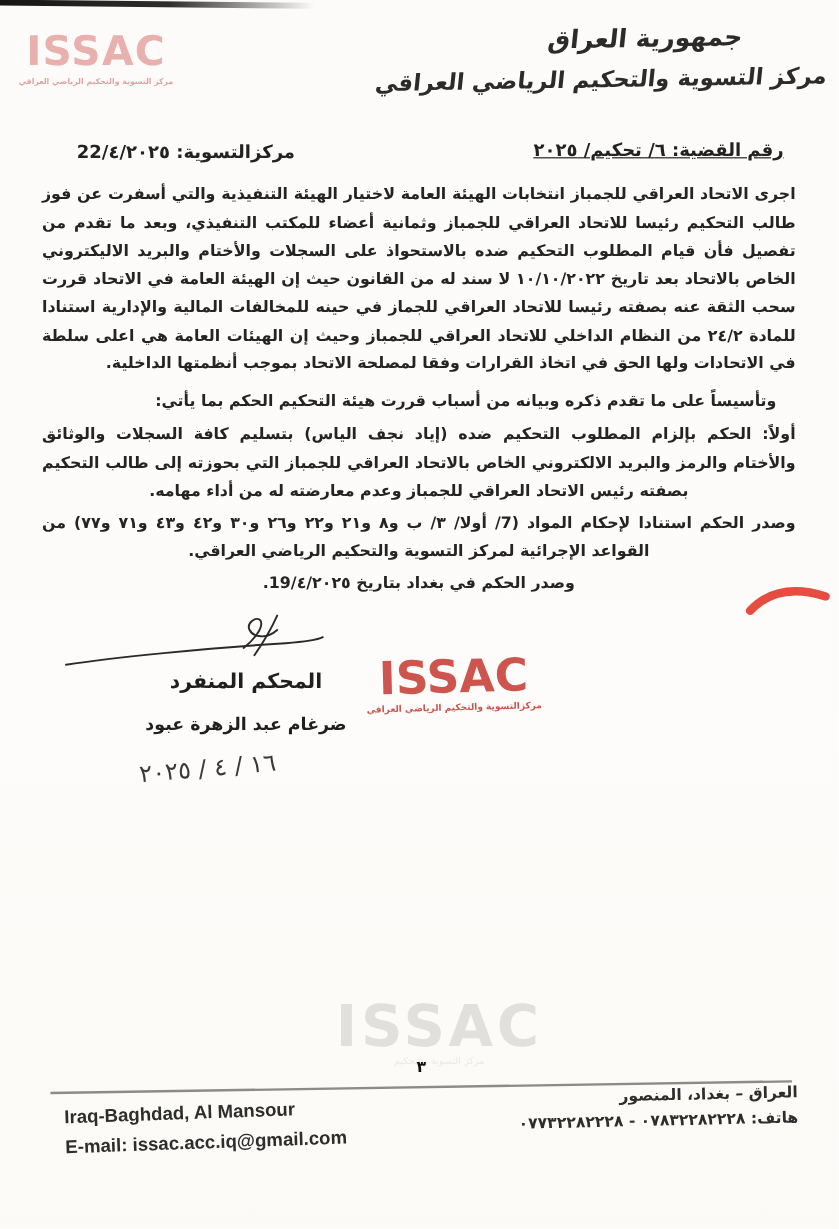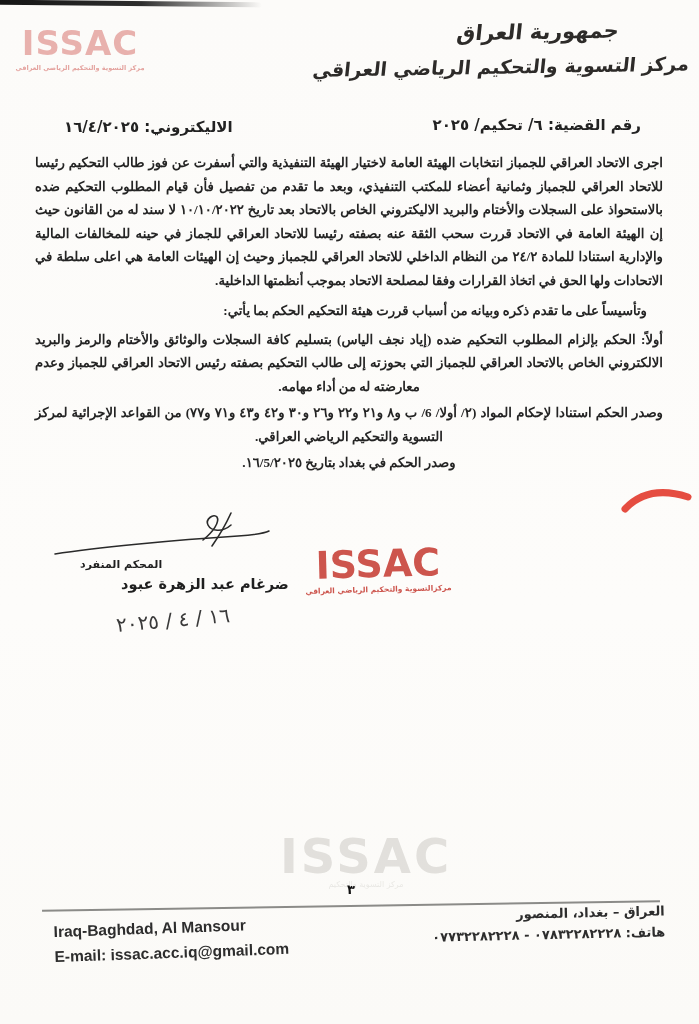--- a/index.html
+++ b/index.html
@@ -17,37 +17,37 @@
   .logo-top .word{font-size:34px;font-weight:bold;letter-spacing:1px;line-height:1;}
   .logo-top .tag{font-size:6.5px;margin-top:4px;font-weight:bold;color:rgba(205,74,68,0.5);}
   
   .letterhead{position:absolute;top:20px;right:8px;width:310px;text-align:center;
     color:#2d2b29;transform:rotate(-1deg) skewX(-7deg);}
   .letterhead .l1{font-size:21px;font-weight:bold;}
   .letterhead .l2{font-size:19px;font-weight:bold;margin-top:11px;white-space:nowrap;}
   
   .meta{position:absolute;top:116px;left:38px;right:38px;height:30px;font-weight:bold;
     font-size:15px;color:#222;}
-  .meta .case{position:absolute;right:20px;top:0;direction:rtl;}
+  .meta .case{position:absolute;right:8px;top:0;direction:rtl;text-decoration:underline;}
   .meta .date{position:absolute;left:26px;top:2px;direction:rtl;}
   
   .body{position:absolute;top:151px;right:36px;width:628px;direction:rtl;
     font-size:13.2px;font-weight:bold;line-height:23.5px;text-align:justify;color:#242424;}
-  .body p{margin:0 0 3px;font-family:Liberation Serif, serif;}
+  .body p{margin:0 0 3px;}
   .body .intro{margin:7px 16px 5px;}
   .body .clause{margin-top:3px;}
   .last-center{text-align-last:center;}
   .issued{text-align:center;text-align-last:center;margin-top:3px;}
   
   .pen-mark{position:absolute;left:620px;top:484px;}
   
   .sig-block{position:absolute;left:35px;top:510px;width:345px;}
   .sig-swoosh{margin-left:18px;display:block;}
-  .sig-role{width:250px;margin:-4px 0 0 45px;text-align:left;font-size:11px;font-weight:bold;}
-  .sig-name{width:250px;margin:5px 0 0 45px;text-align:center;font-size:14.5px;font-weight:bold;}
+  .sig-role{width:250px;margin:-4px 0 0 45px;text-align:center;font-size:17px;font-weight:bold;}
+  .sig-name{width:250px;margin:18px 0 0 45px;text-align:center;font-size:14.5px;font-weight:bold;}
   .sig-date{width:200px;margin:16px 0 0 38px;direction:rtl;text-align:center;
     font-size:20px;letter-spacing:5px;color:#3a3a3a;transform:rotate(-5deg);}
   
   .stamp{position:absolute;left:299px;top:545px;width:158px;text-align:center;
     transform:rotate(-1.5deg);color:#c9473f;opacity:0.92;}
   .stamp .word{font-size:38px;font-weight:bold;line-height:1;letter-spacing:0;}
   .stamp .tag{font-size:7.5px;font-weight:bold;margin-top:2px;}
   
   .watermark{position:absolute;left:246px;top:832px;width:240px;text-align:center;
     color:rgba(150,148,140,0.26);}
@@ -78,31 +78,31 @@
     <div class="l1">جمهورية العراق</div>
     <div class="l2">مركز التسوية والتحكيم الرياضي العراقي</div>
   </div>
 
   <div class="meta">
     <div class="case">
       <span>رقم القضية:</span>
       <span>٦/ تحكيم/ ٢٠٢٥</span>
     </div>
     <div class="date">
-      <span>الاليكتروني:</span>
-      <span>١٦/٤/٢٠٢٥</span>
+      <span>مركزالتسوية:</span>
+      <span>22/٤/٢٠٢٥</span>
     </div>
   </div>
 
   <div class="body">
     <p>اجرى الاتحاد العراقي للجمباز انتخابات الهيئة العامة لاختيار الهيئة التنفيذية والتي أسفرت عن فوز طالب التحكيم رئيسا للاتحاد العراقي للجمباز وثمانية أعضاء للمكتب التنفيذي، وبعد ما تقدم من تفصيل فأن قيام المطلوب التحكيم ضده بالاستحواذ على السجلات والأختام والبريد الاليكتروني الخاص بالاتحاد بعد تاريخ ١٠/١٠/٢٠٢٢ لا سند له من القانون حيث إن الهيئة العامة في الاتحاد قررت سحب الثقة عنه بصفته رئيسا للاتحاد العراقي للجماز في حينه للمخالفات المالية والإدارية استنادا للمادة ٢٤/٢ من النظام الداخلي للاتحاد العراقي للجمباز وحيث إن الهيئات العامة هي اعلى سلطة في الاتحادات ولها الحق في اتخاذ القرارات وفقا لمصلحة الاتحاد بموجب أنظمتها الداخلية.</p>
     <p class="intro">وتأسيساً على ما تقدم ذكره وبيانه من أسباب قررت هيئة التحكيم الحكم بما يأتي:</p>
     <p class="clause last-center">أولاً: الحكم بإلزام المطلوب التحكيم ضده (إياد نجف الياس) بتسليم كافة السجلات والوثائق والأختام والرمز والبريد الالكتروني الخاص بالاتحاد العراقي للجمباز التي بحوزته إلى طالب التحكيم بصفته رئيس الاتحاد العراقي للجمباز وعدم معارضته له من أداء مهامه.</p>
-    <p class="clause last-center">وصدر الحكم استنادا لإحكام المواد (٢/ أولا/ 6/ ب و٨ و٢١ و٢٢ و٢٦ و٣٠ و٤٢ و٤٣ و٧١ و٧٧) من القواعد الإجرائية لمركز التسوية والتحكيم الرياضي العراقي.</p>
-    <p class="issued">وصدر الحكم في بغداد بتاريخ ١٦/5/٢٠٢٥.</p>
+    <p class="clause last-center">وصدر الحكم استنادا لإحكام المواد (7/ أولا/ ٣/ ب و٨ و٢١ و٢٢ و٢٦ و٣٠ و٤٢ و٤٣ و٧١ و٧٧) من القواعد الإجرائية لمركز التسوية والتحكيم الرياضي العراقي.</p>
+    <p class="issued">وصدر الحكم في بغداد بتاريخ 19/٤/٢٠٢٥.</p>
   </div>
 
   <div class="pen-mark">
     <svg width="76" height="34" viewBox="0 0 76 34">
       <path d="M5,25 C20,9 40,4 68,13" stroke="#e23a2c" stroke-width="7" stroke-linecap="round" fill="none" opacity="0.9"></path>
     </svg>
   </div>
 
   <div class="sig-block">
     <svg class="sig-swoosh" width="250" height="52" viewBox="0 0 250 52">

